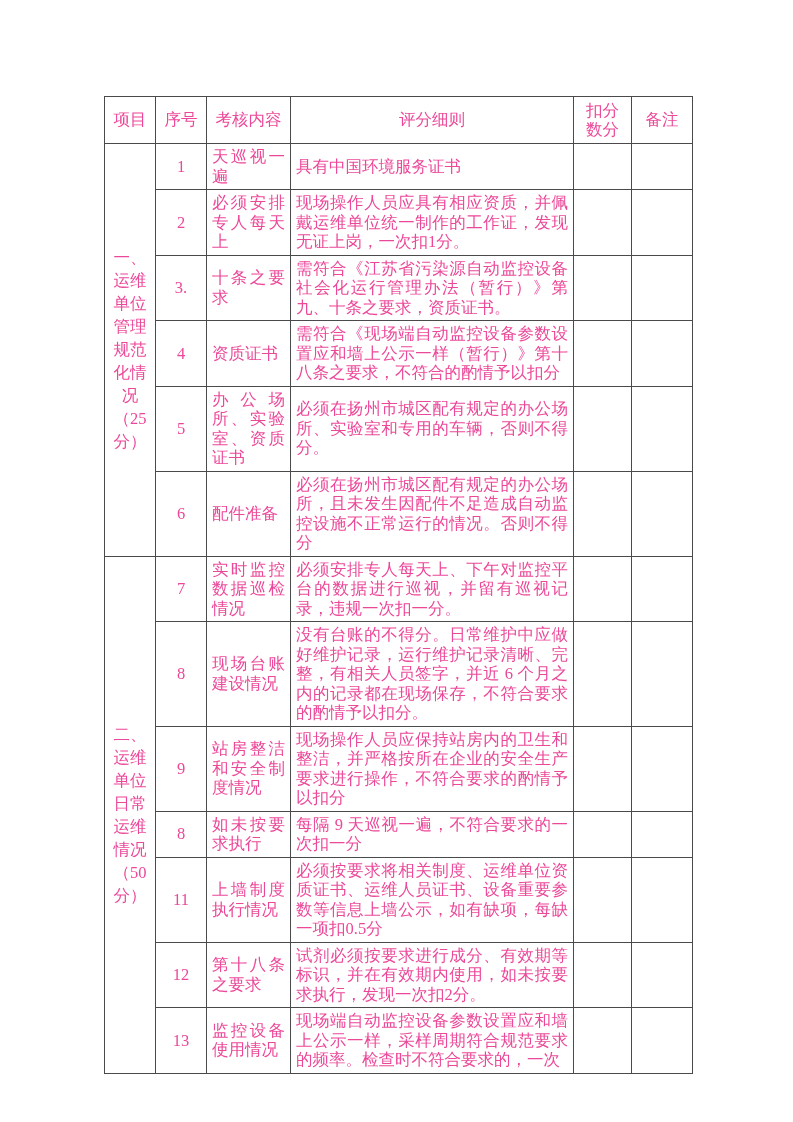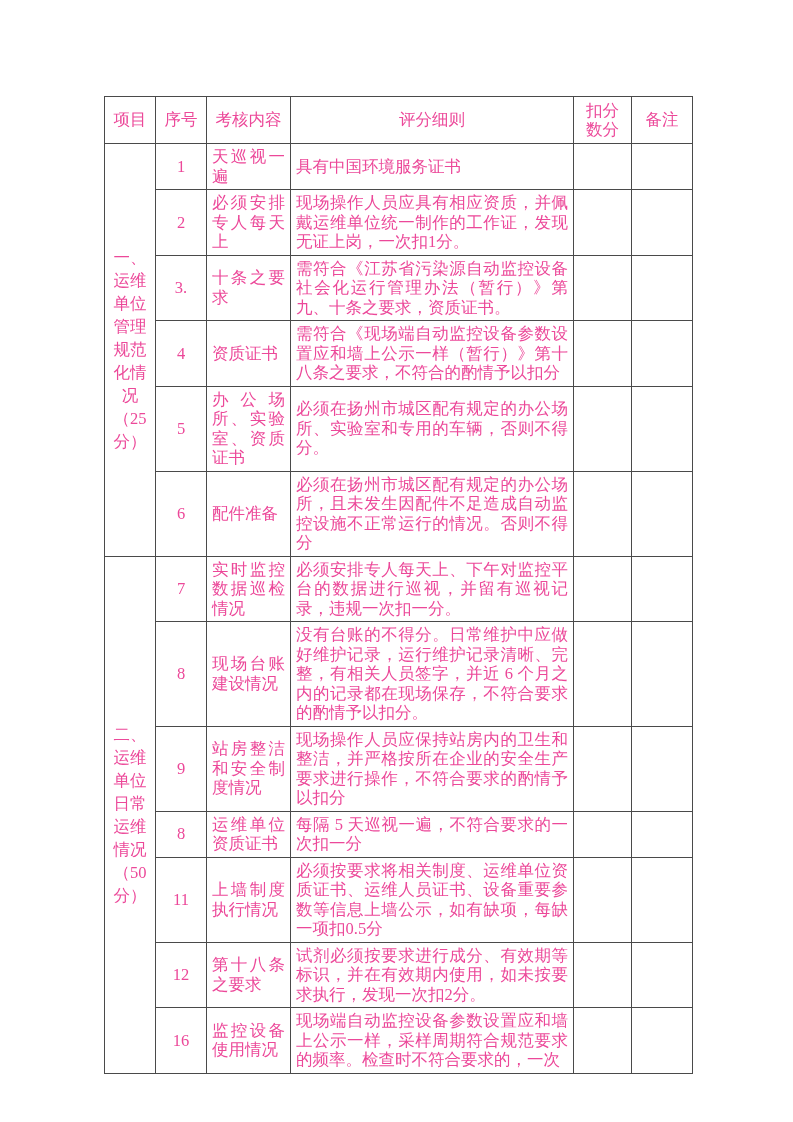--- a/index.html
+++ b/index.html
@@ -164,41 +164,41 @@
       </tr>
       <tr>
         <td class="c-no">9</td>
         <td class="c-content">站房整洁和安全制度情况</td>
         <td class="c-rubric">现场操作人员应保持站房内的卫生和整洁，并严格按所在企业的安全生产要求进行操作，不符合要求的酌情予以扣分</td>
         <td class="c-empty"></td>
         <td class="c-empty"></td>
       </tr>
       <tr>
         <td class="c-no">8</td>
-        <td class="c-content">运维单位资质证书</td>
-        <td class="c-rubric">每隔 5 天巡视一遍，不符合要求的一次扣一分</td>
+        <td class="c-content">如未按要求执行</td>
+        <td class="c-rubric">每隔 9 天巡视一遍，不符合要求的一次扣一分</td>
         <td class="c-empty"></td>
         <td class="c-empty"></td>
       </tr>
       <tr>
         <td class="c-no">11</td>
         <td class="c-content">上墙制度执行情况</td>
         <td class="c-rubric">必须按要求将相关制度、运维单位资质证书、运维人员证书、设备重要参数等信息上墙公示，如有缺项，每缺一项扣0.5分</td>
         <td class="c-empty"></td>
         <td class="c-empty"></td>
       </tr>
       <tr>
         <td class="c-no">12</td>
         <td class="c-content">第十八条之要求</td>
         <td class="c-rubric">试剂必须按要求进行成分、有效期等标识，并在有效期内使用，如未按要求执行，发现一次扣2分。</td>
         <td class="c-empty"></td>
         <td class="c-empty"></td>
       </tr>
       <tr>
-        <td class="c-no">16</td>
+        <td class="c-no">13</td>
         <td class="c-content">监控设备使用情况</td>
         <td class="c-rubric">现场端自动监控设备参数设置应和墙上公示一样，采样周期符合规范要求的频率。检查时不符合要求的，一次</td>
         <td class="c-empty"></td>
         <td class="c-empty"></td>
       </tr>
     </tbody>
   </table>
 </div>
 
 </body></html>

